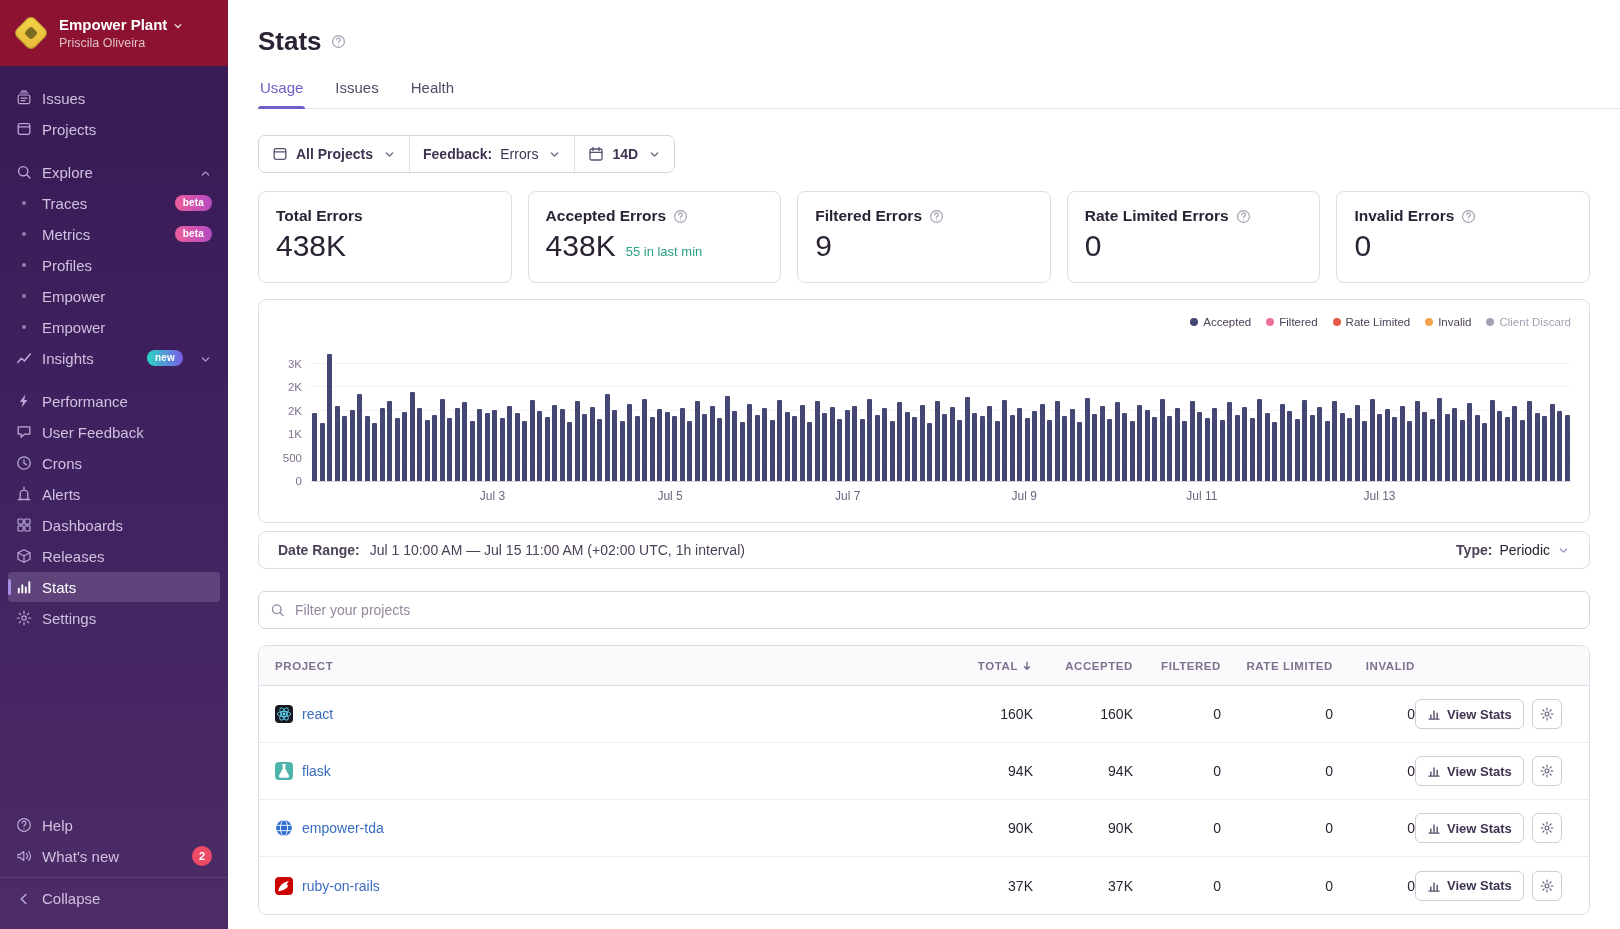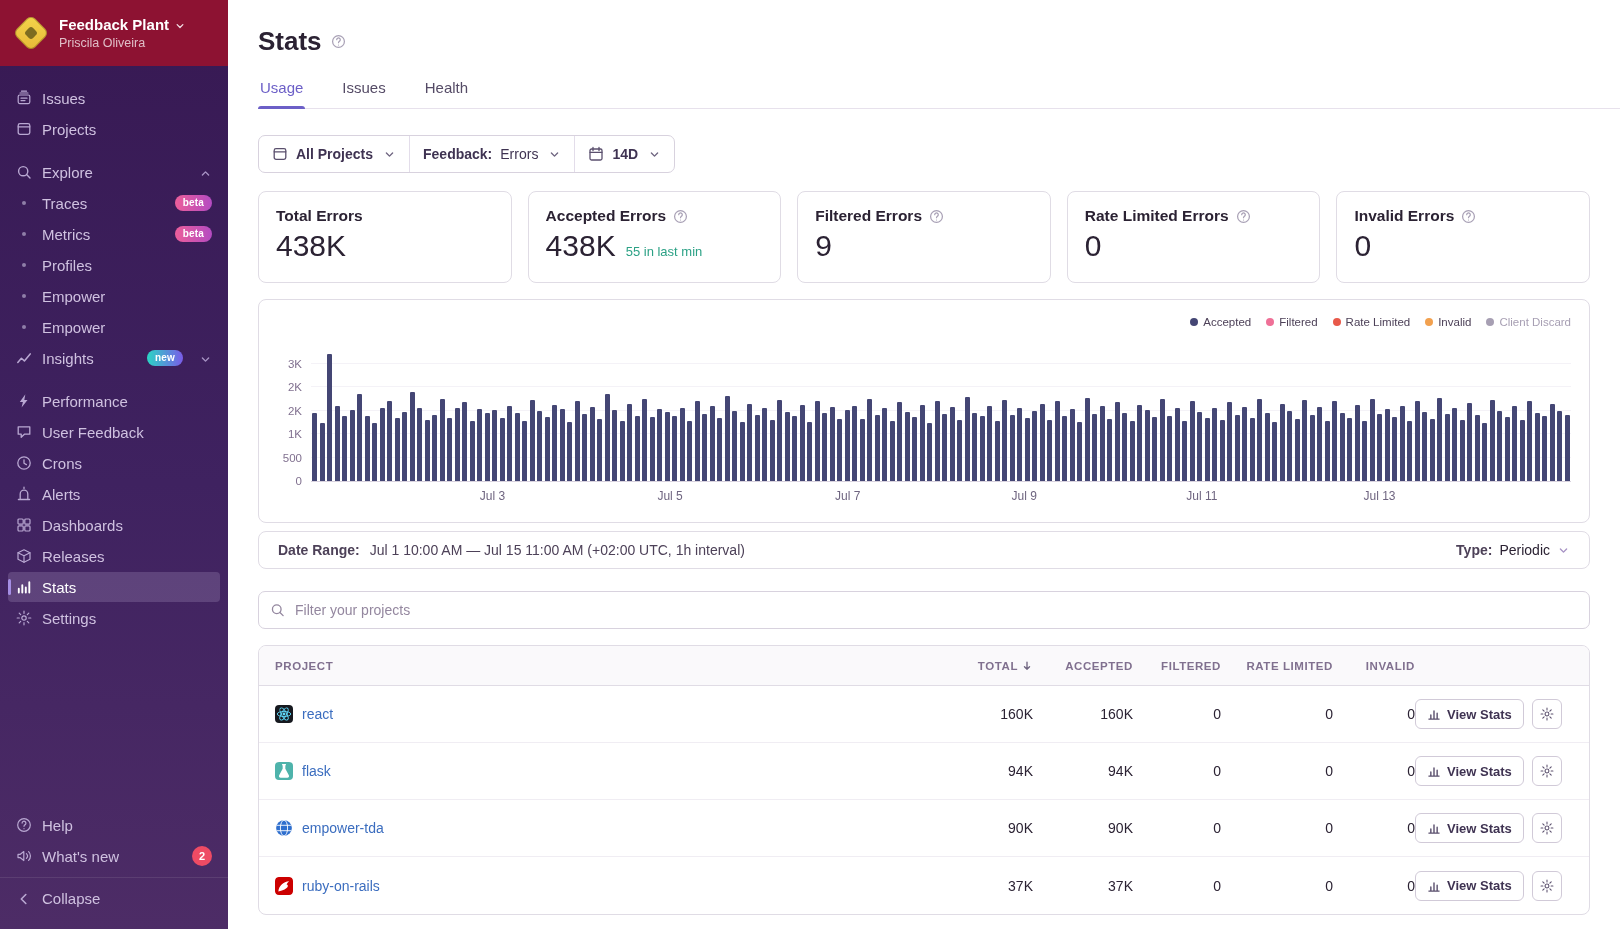--- a/index.html
+++ b/index.html
@@ -40,21 +40,21 @@
     font-size:11px;font-weight:700;display:flex;align-items:center;justify-content:center}
   .sidebar-bottom{padding:6px 0 10px}
   .nav-item.collapse-row{border-top:1px solid rgba(255,255,255,.09);border-radius:0;margin:6px 0 0;
     padding:0 16px;height:42px}
 
   
   .main{flex:1;display:flex;flex-direction:column;min-width:0;background:#fff}
   .header{padding:26px 0 0 30px}
   .page-title{display:flex;align-items:center;gap:9px;font-size:26px;font-weight:700;color:#2b2233}
   .qicon{width:15px;height:15px;display:inline-flex;color:#a8a0b5;cursor:pointer}
-  .tabs{display:flex;gap:35px;margin-top:22px;border-bottom:1px solid #e7e1ec}
+  .tabs{display:flex;gap:28px;margin-top:22px;border-bottom:1px solid #e7e1ec}
   .tab{position:relative;padding:0 2px 12px;font-size:15px;color:#554b66;cursor:pointer}
   .tab.active{color:#6c5fc7}
   .tab.active::after{content:"";position:absolute;left:0;right:0;bottom:-1px;height:3px;
     background:#6c5fc7;border-radius:3px 3px 0 0}
 
   .content{flex:1;padding:26px 30px 0;min-height:0}
 
   .filter-group{display:inline-flex;height:38px;border:1px solid #d8d2de;border-radius:7px;background:#fff;overflow:hidden}
   .filter-seg{display:flex;align-items:center;gap:8px;padding:0 13px;font-size:14px;color:#3f3352;cursor:pointer}
   .filter-seg + .filter-seg{border-left:1px solid #e3ddea}
@@ -123,21 +123,21 @@
 
 <div class="app">
 
   <aside class="sidebar">
     <div class="org">
       <span class="org-logo">
           <span class="diamond"></span>
         </span>
       <span class="org-text">
         <span class="org-name">
-          <span>Feedback Plant</span>
+          <span>Empower Plant</span>
           <span class="icon" id="org-chev"><svg viewBox="0 0 16 16" fill="none" stroke="currentColor" stroke-width="1.7" stroke-linecap="round" stroke-linejoin="round">
                 <path d="M4.2 6.2L8 10l3.8-3.8"></path>
               </svg></span>
         </span>
         <span class="org-user">Priscila Oliveira</span>
       </span>
     </div>
     <nav class="nav" id="sidebar-nav">
         <div class="nav-section">
           <div class="nav-item">

